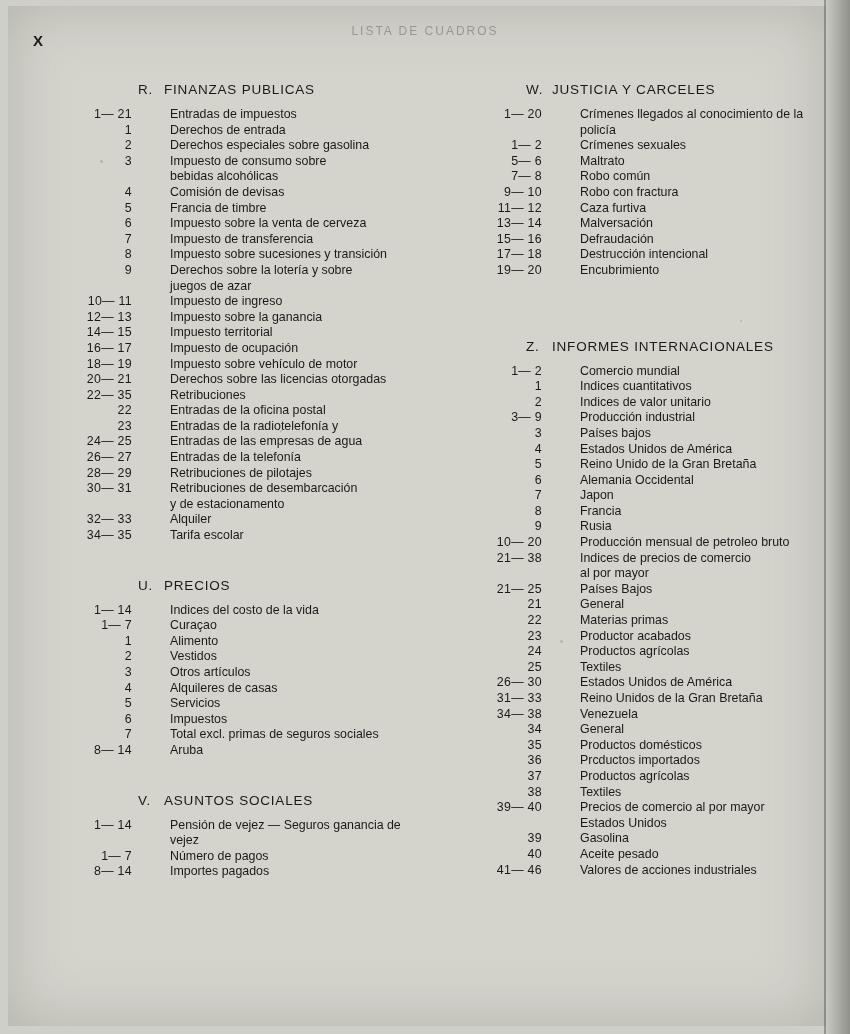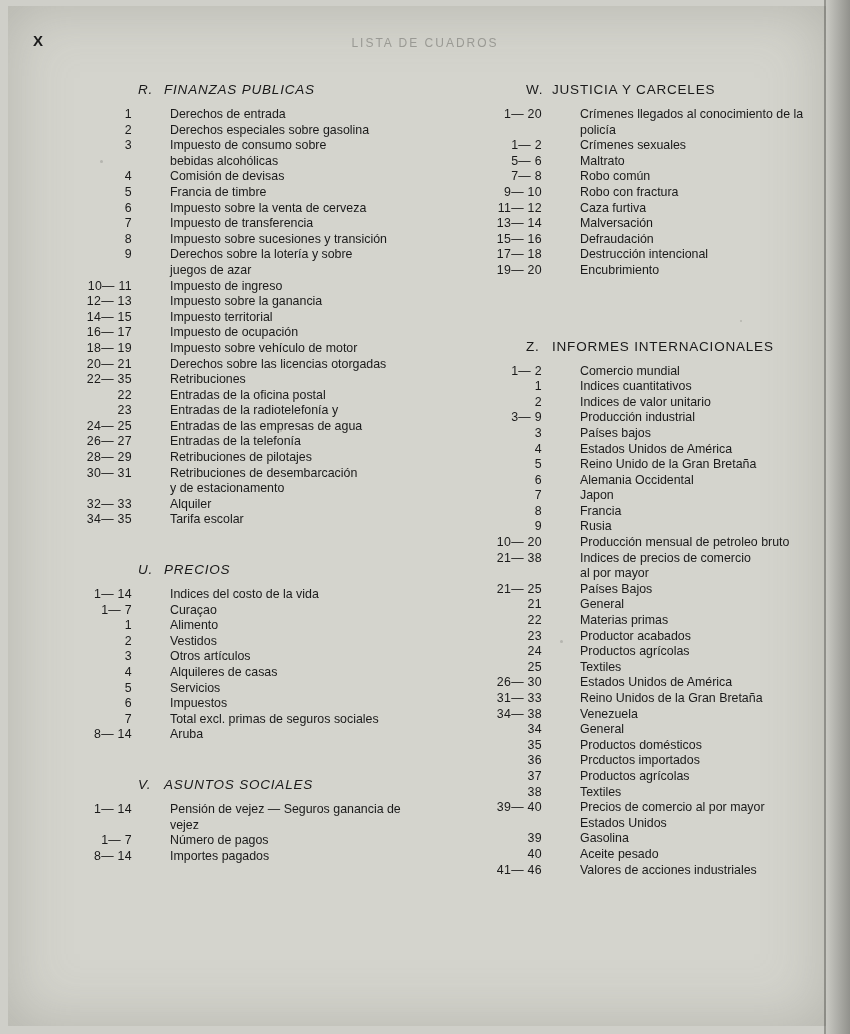--- a/index.html
+++ b/index.html
@@ -48,21 +48,21 @@
     left: 33px;
     top: 32px;
     font-size: 15px;
     font-weight: bold;
     letter-spacing: 1px;
   }
   .running-head {
     position: absolute;
     left: 0;
     right: 0;
-    top: 36px;
+    top: 24px;
     text-align: center;
     font-size: 12px;
     letter-spacing: 2px;
     color: rgba(110,110,104,0.55);
   }
   .col {
     position: absolute;
     top: 82px;
   }
   .col-left { left: 40px; width: 390px; }
@@ -72,21 +72,21 @@
     font-size: 13.5px;
     letter-spacing: 0.8px;
     margin: 0 0 10px 0;
     white-space: nowrap;
   }
   .section-title .letter {
     display: inline-block;
     width: 26px;
     text-align: left;
   }
-  .sec-left .section-title { padding-left: 98px; font-style: italic; }
+  .sec-left .section-title { padding-left: 98px; }
   .sec-right .section-title { padding-left: 58px; }
 
   .rows { }
   .row {
     display: flex;
     align-items: baseline;
     font-size: 12.4px;
     line-height: 15.6px;
     white-space: nowrap;
   }
@@ -142,20 +142,24 @@
   <div class="running-head">LISTA DE CUADROS</div>
 
   <div class="col col-left">
 
     <div class="sec-left">
       <div class="section-title">
         <span class="letter">R.</span><span>FINANZAS PUBLICAS</span>
       </div>
       <div class="rows">
         <div class="row">
+            <span class="num">1— 21</span>
+            <span class="lbl">Entradas de impuestos</span>
+          </div>
+        <div class="row">
             <span class="num">1</span>
             <span class="lbl">Derechos de entrada</span>
           </div>
         <div class="row">
             <span class="num">2</span>
             <span class="lbl">Derechos especiales sobre gasolina</span>
           </div>
         <div class="row">
             <span class="num">3</span>
             <span class="lbl">Impuesto de consumo sobre</span>

